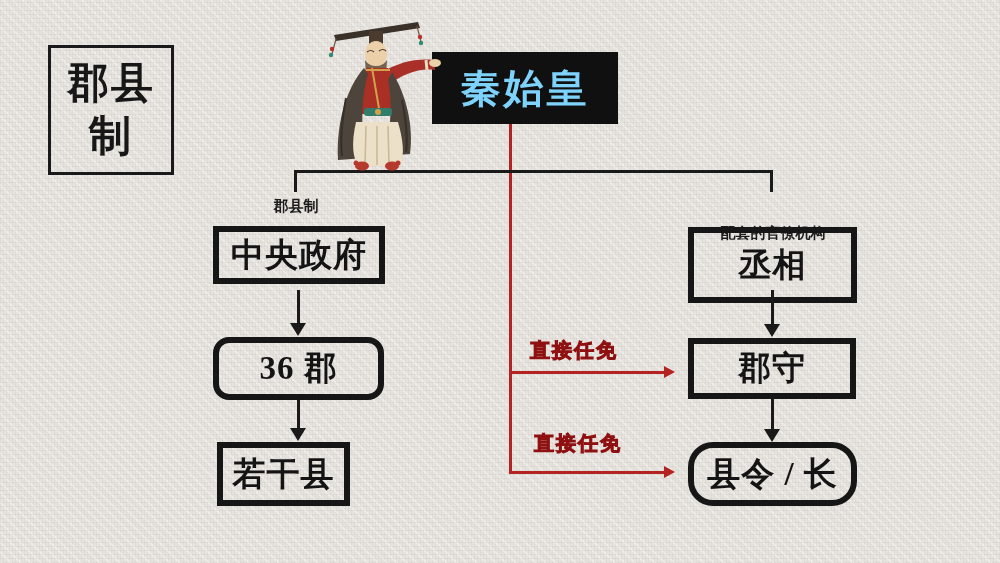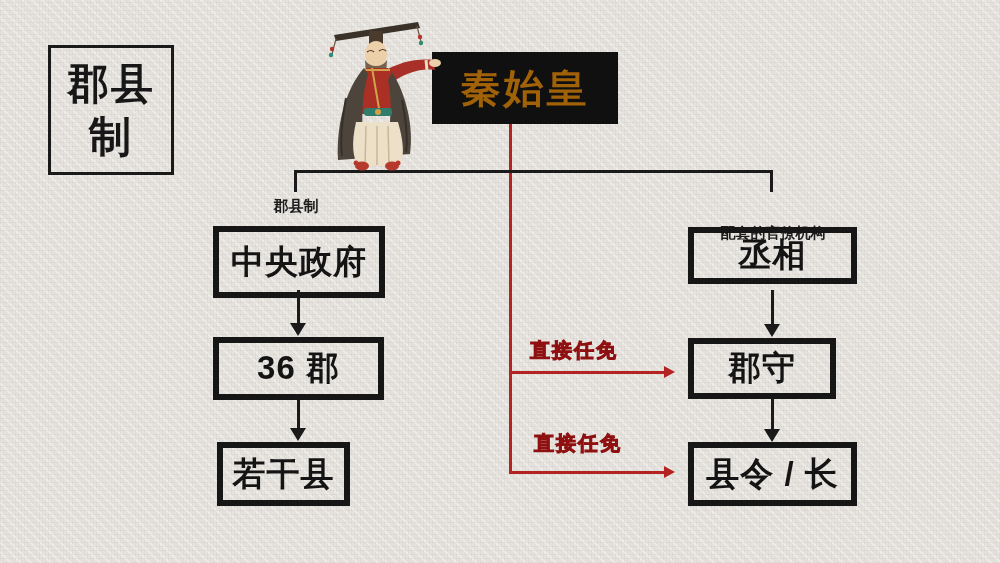--- a/index.html
+++ b/index.html
@@ -1,37 +1,37 @@
 <!DOCTYPE html>
 <html><head>
 <meta charset="utf-8">
 <style>
   html,body{margin:0;padding:0;}
   .slide{
     position:relative;
     width:1000px;height:563px;
     overflow:hidden;
-    font-family:Liberation Sans, sans-serif;
+    font-family:Liberation Serif, serif;
     background-color:#e6e3de;
     background-image:
       repeating-linear-gradient(0deg, rgba(120,112,100,0.07) 0px, rgba(120,112,100,0.07) 1px, transparent 1px, transparent 4px),
       repeating-linear-gradient(90deg, rgba(120,112,100,0.06) 0px, rgba(120,112,100,0.06) 1px, transparent 1px, transparent 3px),
       repeating-linear-gradient(45deg, rgba(255,255,255,0.35) 0px, rgba(255,255,255,0.35) 2px, transparent 2px, transparent 7px);
   }
   .badge{
     position:absolute;left:48px;top:45px;width:126px;height:130px;
     border:3px solid #1a1a1a;box-sizing:border-box;
     display:flex;flex-direction:column;align-items:center;justify-content:center;
     font-size:42px;font-weight:600;color:#171717;line-height:53px;letter-spacing:2px;
   }
   .title-box{
     position:absolute;left:432px;top:52px;width:186px;height:72px;
     background:#101010;
     display:flex;align-items:center;justify-content:center;
-    color:#a16207;font-size:40px;font-weight:600;letter-spacing:3px;
+    color:#7dd3fc;font-size:40px;font-weight:600;letter-spacing:3px;
   }
   .node{
     position:absolute;box-sizing:border-box;
     border:6px solid #161616;
     display:flex;align-items:center;justify-content:center;
     font-size:33px;font-weight:600;color:#141414;letter-spacing:1px;
     white-space:nowrap;
   }
   .branch-label{
     position:absolute;font-size:15px;font-weight:600;color:#1c1c1c;
@@ -110,27 +110,27 @@
 
   <div class="red-line" style="left:509px;top:124px;width:3px;height:350px;"></div>
 
   <div class="hline" style="left:294px;top:170px;width:479px;height:3px;"></div>
   <div class="vline" style="left:294px;top:170px;width:3px;height:22px;"></div>
   <div class="vline" style="left:770px;top:170px;width:3px;height:22px;"></div>
 
   <div class="branch-label" style="left:226px;top:197px;width:140px;">郡县制</div>
   <div class="branch-label" style="left:693px;top:197px;width:160px;margin-top:27px;">配套的官僚机构</div>
 
-  <div class="node" style="left:213px;top:226px;width:172px;height:72px;">中央政府</div>
-  <div class="node" style="left:213px;top:337px;width:171px;height:63px;">36 郡</div>
+  <div class="node" style="left:213px;top:226px;width:172px;height:58px;">中央政府</div>
+  <div class="node" style="left:213px;top:337px;width:171px;height:63px;border-radius:16px;">36 郡</div>
   <div class="node" style="left:217px;top:442px;width:133px;height:64px;">若干县</div>
 
-  <div class="node" style="left:688px;top:227px;width:169px;height:57px;">丞相</div>
-  <div class="node" style="left:688px;top:338px;width:148px;height:61px;">郡守</div>
-  <div class="node" style="left:688px;top:442px;width:169px;height:64px;">县令 / 长</div>
+  <div class="node" style="left:688px;top:227px;width:169px;height:76px;">丞相</div>
+  <div class="node" style="left:688px;top:338px;width:168px;height:61px;">郡守</div>
+  <div class="node" style="left:688px;top:442px;width:169px;height:64px;border-radius:25px;">县令 / 长</div>
 
   <div class="vline" style="left:297px;top:290px;width:3px;height:34px;"></div>
   <div class="arrow-head-down" style="left:290px;top:323px;"></div>
   <div class="vline" style="left:297px;top:400px;width:3px;height:29px;"></div>
   <div class="arrow-head-down" style="left:290px;top:428px;"></div>
 
   <div class="vline" style="left:771px;top:290px;width:3px;height:34px;"></div>
   <div class="arrow-head-down" style="left:764px;top:324px;"></div>
   <div class="vline" style="left:771px;top:399px;width:3px;height:30px;"></div>
   <div class="arrow-head-down" style="left:764px;top:429px;"></div>

